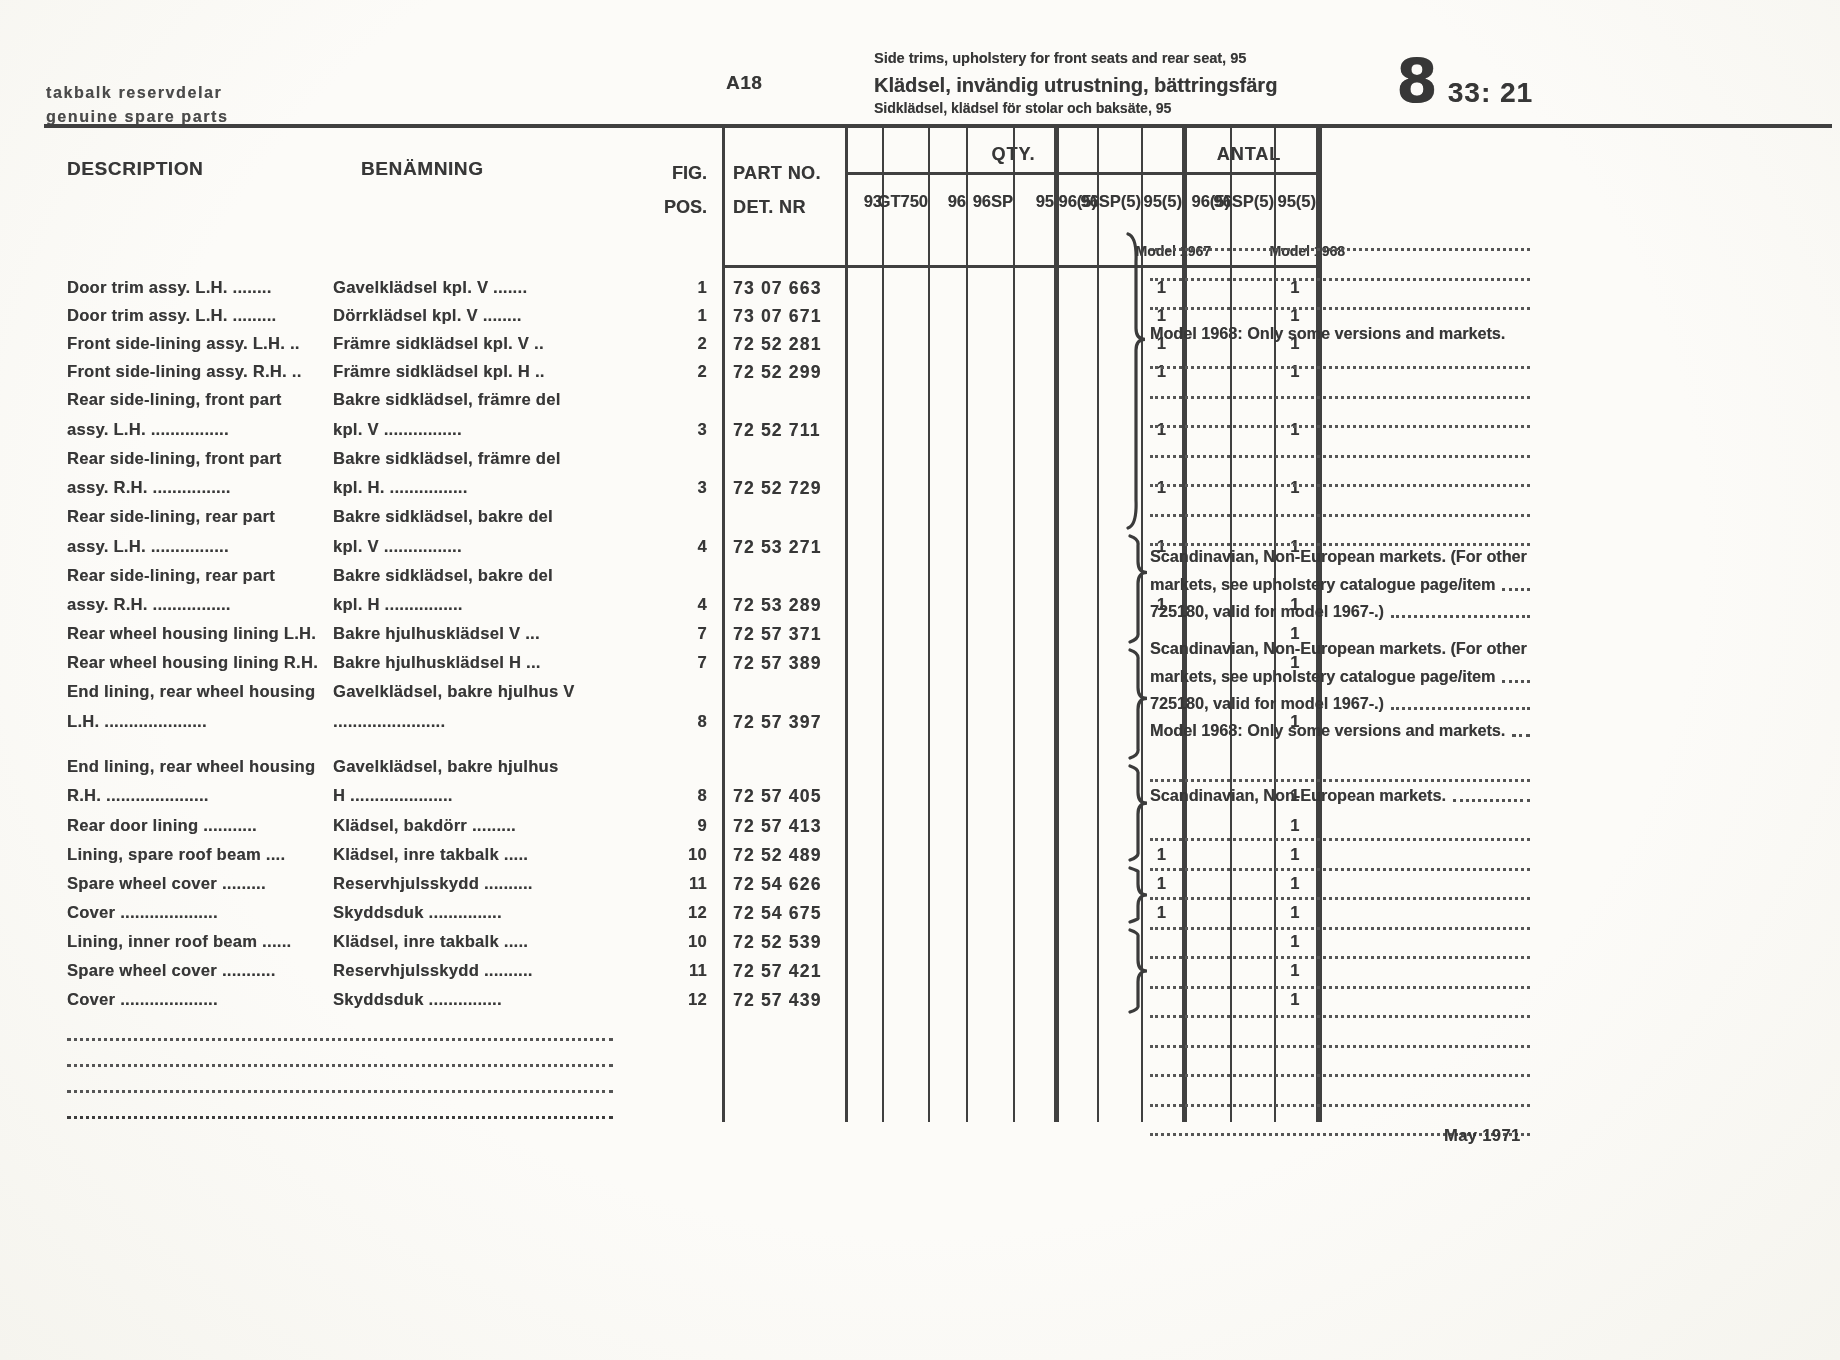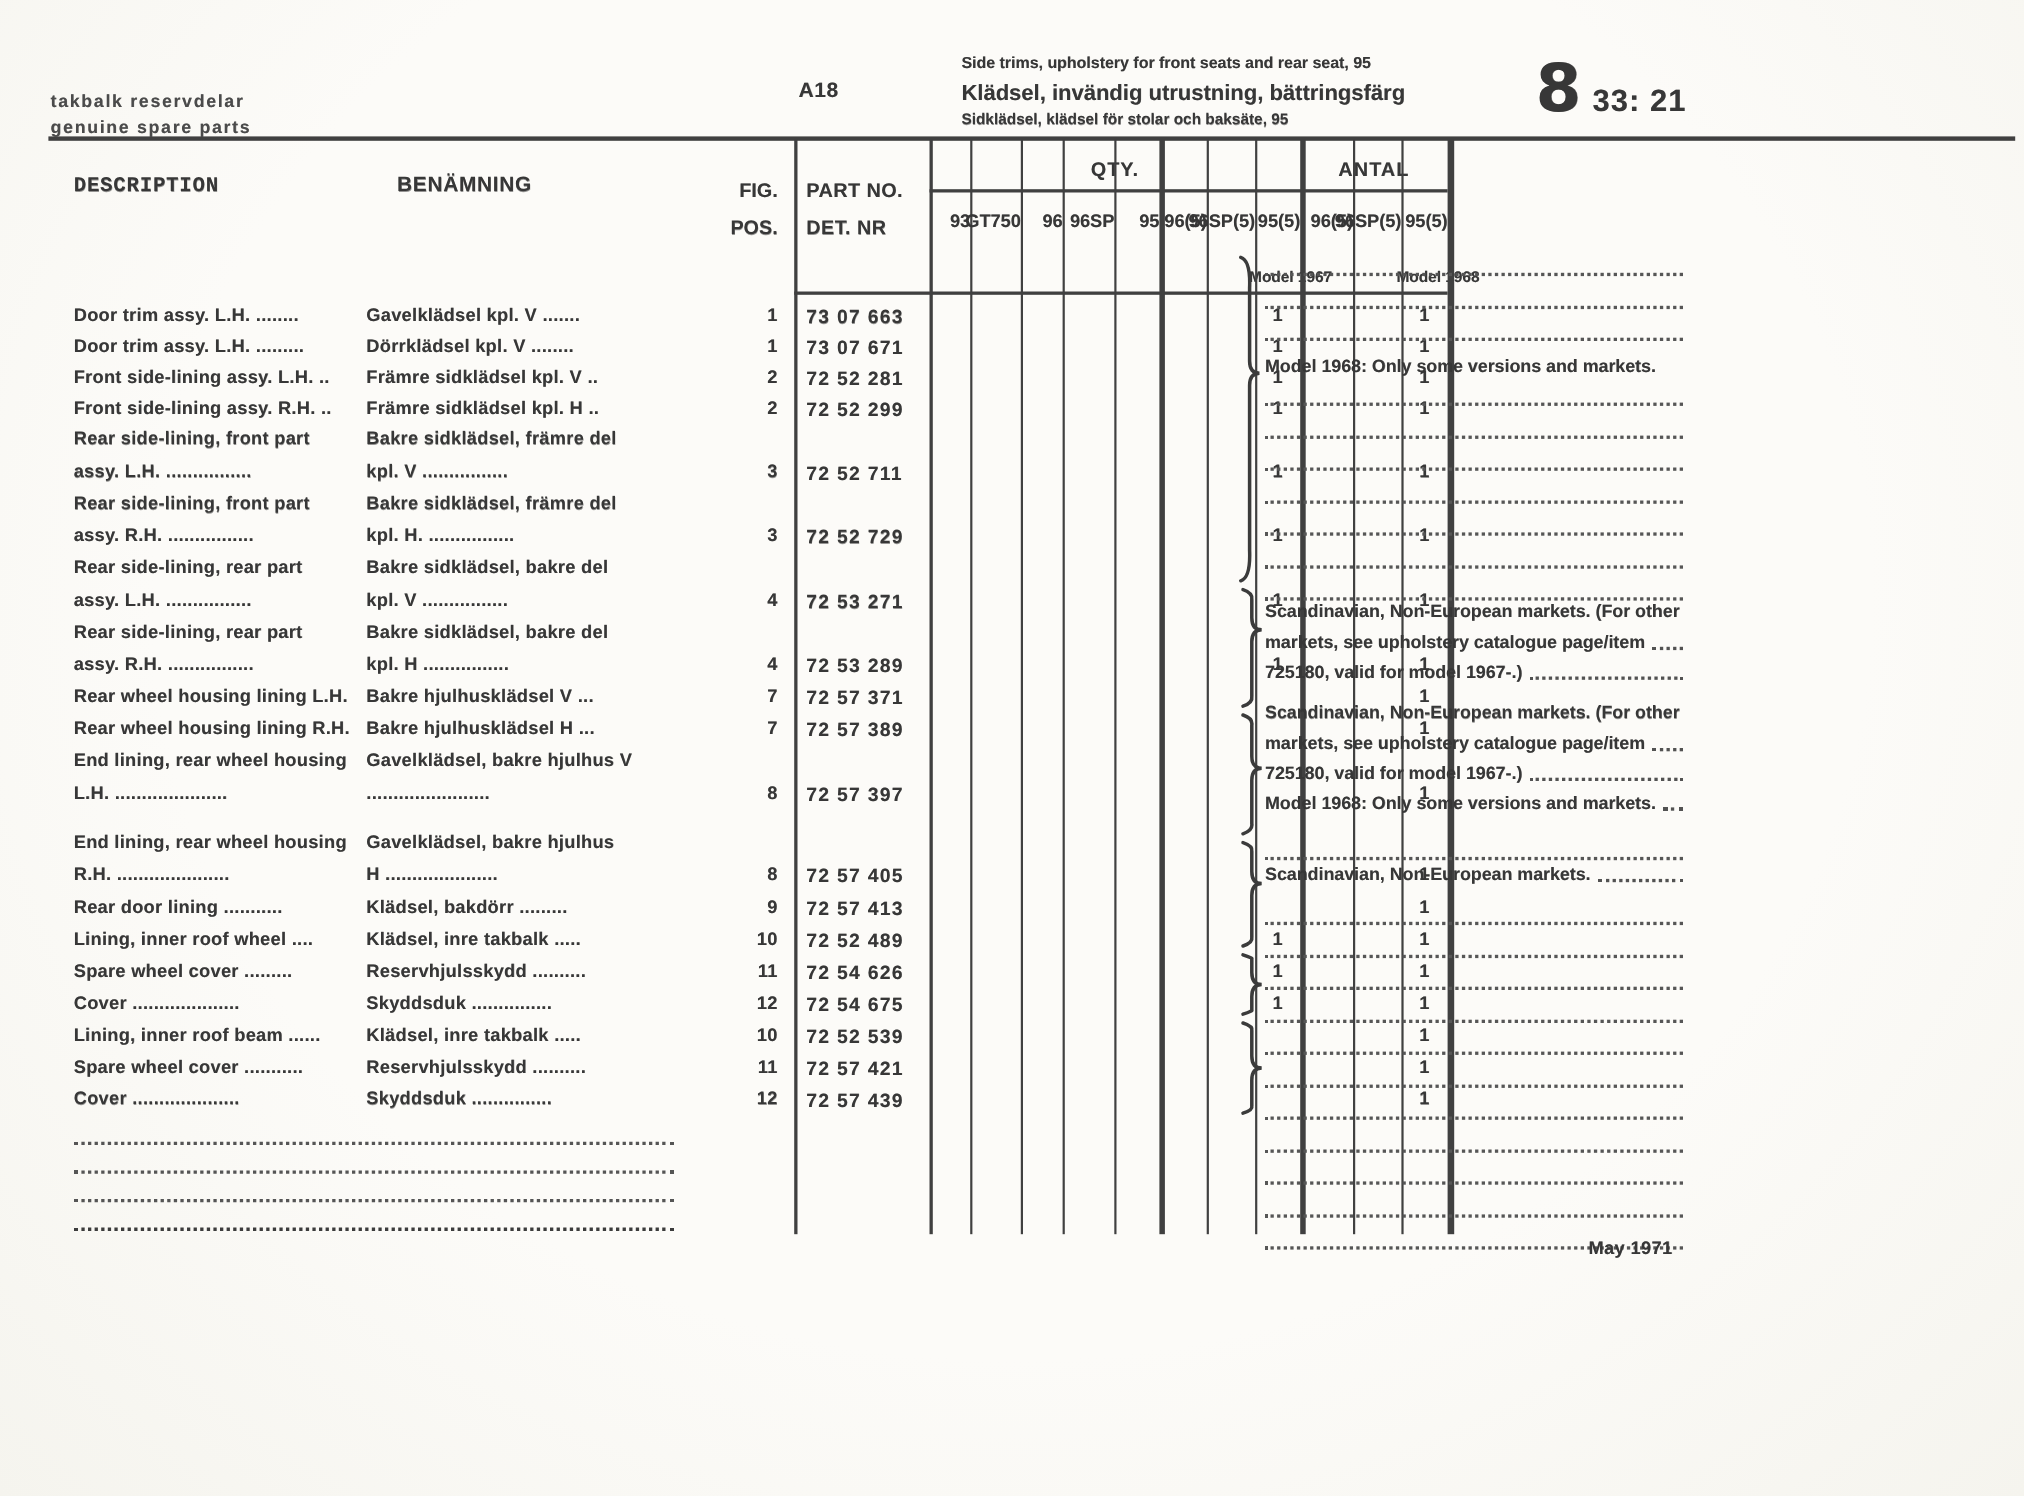--- a/index.html
+++ b/index.html
@@ -27,21 +27,21 @@
   .section-code{left:726px;top:72px;font-size:19px;letter-spacing:.5px;}
   .title-en{left:874px;top:22px;font-size:20.5px;letter-spacing:.2px;white-space:nowrap;}
   .sub-en{left:874px;top:50px;font-size:14.5px;white-space:nowrap;}
   .title-sv{left:874px;top:74px;font-size:20px;white-space:nowrap;}
   .sub-sv{left:874px;top:100px;font-size:14px;white-space:nowrap;}
   .pagenum{left:1396px;top:46px;display:flex;align-items:baseline;}
   .pagenum .major{font-size:60px;font-family:"DejaVu Sans", sans-serif;letter-spacing:0;}
   .pagenum .minor{font-size:28px;margin-left:10px;letter-spacing:1px;}
 
   
-  .h-desc{left:67px;top:158px;font-size:19px;letter-spacing:.6px;font-family:Liberation Mono, monospace;}
+  .h-desc{left:67px;top:158px;font-size:19px;letter-spacing:.6px;}
   .h-ben{left:333px;top:158px;font-size:19px;letter-spacing:.6px;margin-left:28px;}
   .h-figpos{left:630px;top:156px;width:77px;text-align:right;font-size:18px;line-height:34px;}
   .h-part{left:733px;top:156px;font-size:18px;line-height:34px;letter-spacing:.4px;}
   .h-qty{left:845px;top:144px;width:337px;text-align:center;font-size:18px;letter-spacing:1px;}
   .h-antal{left:1182px;top:144px;width:134px;text-align:center;font-size:18px;letter-spacing:1px;}
   .h-remarks{left:1470px;top:148px;width:200px;text-align:center;font-size:18.5px;letter-spacing:.8px;line-height:34px;}
   .subcol{position:absolute;top:160px;height:82px;display:flex;flex-direction:row;
           justify-content:flex-end;align-items:center;font-size:16.5px;line-height:20.5px;}
   .mlabel{position:absolute;top:243px;text-align:right;font-size:14px;white-space:nowrap;padding-left:29px;}
 
@@ -308,21 +308,21 @@
   </div>
       <div class="row-line" style="top: 816px;">
     <span class="c-desc">Rear door lining ...........</span>
     <span class="c-ben">Klädsel, bakdörr .........</span>
     <span class="c-fig">9</span>
     <span class="c-part">72 57 413</span>
     <span class="c-q67"></span>
     <span class="c-q68">1</span>
   </div>
       <div class="row-line" style="top: 845px;">
-    <span class="c-desc">Lining, inner roof wheel ....</span>
+    <span class="c-desc">Lining, spare roof beam ....</span>
     <span class="c-ben">Klädsel, inre takbalk .....</span>
     <span class="c-fig">10</span>
     <span class="c-part">72 52 489</span>
     <span class="c-q67">1</span>
     <span class="c-q68">1</span>
   </div>
       <div class="row-line" style="top: 874px;">
     <span class="c-desc">Spare wheel cover .........</span>
     <span class="c-ben">Reservhjulsskydd ..........</span>
     <span class="c-fig">11</span>

